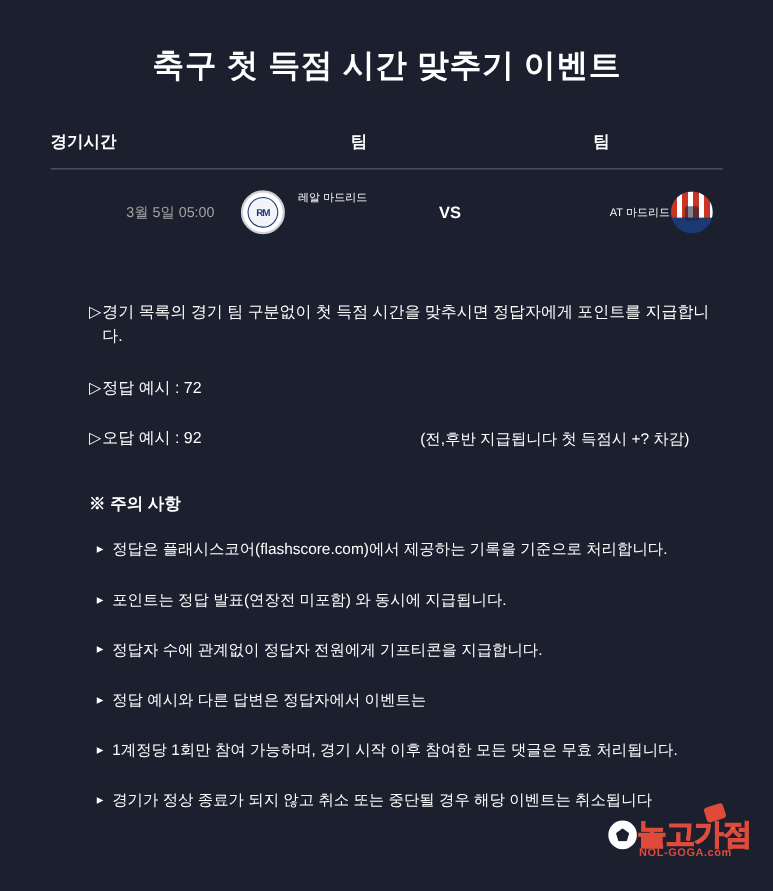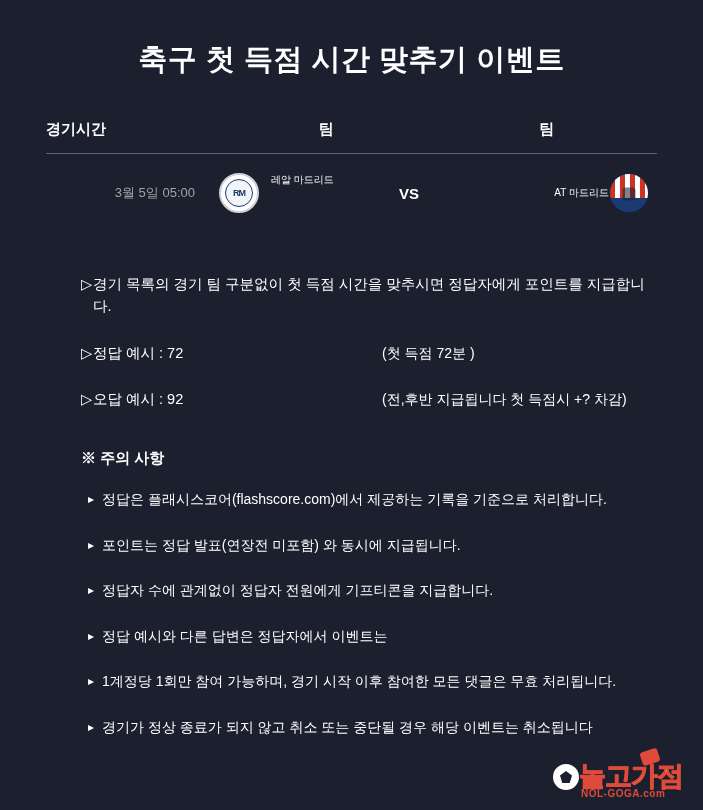--- a/index.html
+++ b/index.html
@@ -218,21 +218,21 @@
     flex: 0 0 14px;
     color: #ffffff;
     font-size: 12px;
     padding-top: 1px;
   }
 
   
   .watermark {
     position: absolute;
     right: 10px;
-    bottom: 8px;
+    bottom: 26px;
     width: 148px;
     height: 58px;
   }
   .wm-ball {
     position: absolute;
     left: 6px;
     top: 18px;
     width: 30px;
     height: 30px;
     border-radius: 50%;
@@ -313,21 +313,20 @@
   </div>
 
   <div class="rules">
     <div class="rule-line">
       <span class="marker">▷</span>
       <span class="txt">경기 목록의 경기 팀 구분없이 첫 득점 시간을 맞추시면 정답자에게 포인트를 지급합니다.</span>
     </div>
     <div class="rule-line">
       <span class="marker">▷</span>
       <span class="lead">정답 예시 : 72</span>
-      <span class="note">(첫 득점 72분 )</span>
     </div>
     <div class="rule-line">
       <span class="marker">▷</span>
       <span class="lead">오답 예시 : 92</span>
       <span class="note">(전,후반 지급됩니다 첫 득점시 +? 차감)</span>
     </div>
   </div>
 
   <div class="notice-title">※ 주의 사항</div>
 

